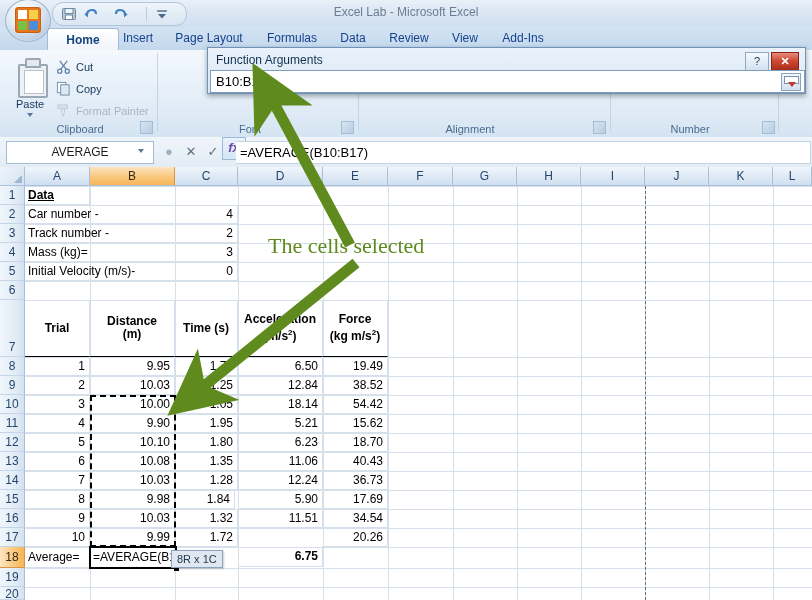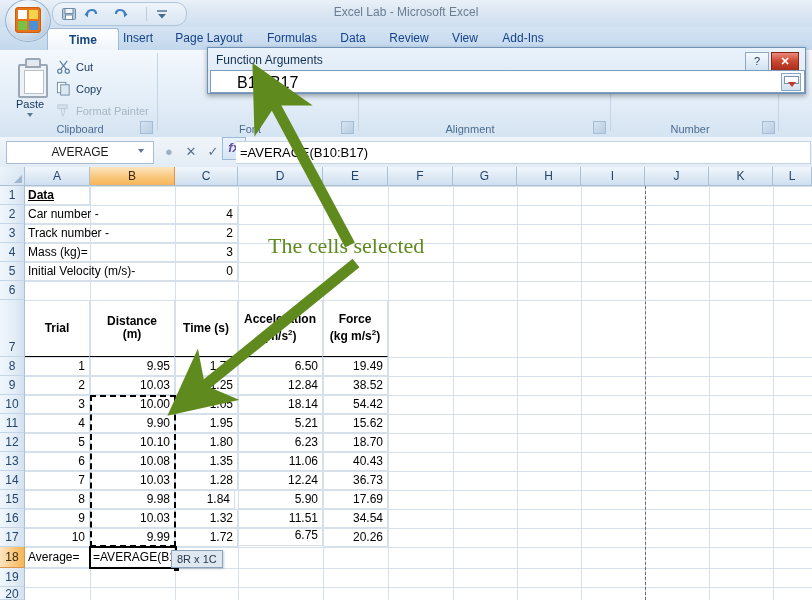--- a/index.html
+++ b/index.html
@@ -202,21 +202,21 @@
     position:absolute;right:6px;top:4px;width:26px;height:17px;
     background:linear-gradient(180deg,#e8auto,#b03a2a);
     background:linear-gradient(180deg,#e98b7d 0%,#cf4a33 45%,#a62d1b 100%);
     border:1px solid #8a2415;color:#fff;font-size:11px;font-weight:bold;
     text-align:center;line-height:16px;
   }
   .dlg-field{
     position:absolute;left:2px;top:22px;width:593px;height:21px;
     background:#fff;border:1px solid #7e9cbb;
   }
-  .dlg-field .v{position:absolute;left:5px;top:3px;font-size:16px;color:#000;margin-left:21px;}
+  .dlg-field .v{position:absolute;left:5px;top:3px;font-size:13px;color:#000;}
   .dlg-collapse{
     position:absolute;right:3px;top:2px;width:18px;height:16px;
     background:linear-gradient(180deg,#f2f8fd,#d2e1ef);border:1px solid #8ba6c0;
   }
   .dc-grid{position:absolute;left:2px;top:2px;width:13px;height:6px;background:#fff;border:1px solid #7b93ab;}
   .dc-arrow{
     position:absolute;left:6px;top:8px;width:0;height:0;
     border-left:4px solid transparent;border-right:4px solid transparent;border-top:5px solid #c0392b;
   }
 
@@ -270,21 +270,21 @@
     <div class="qa-sep" style="left:93px;"></div>
     <div class="qa-ico" style="left:101px;">
       <svg width="16" height="16" viewBox="0 0 16 16">
           <line x1="3" y1="5" x2="13" y2="5" stroke="#4a6a8a" stroke-width="1.4"></line>
           <path d="M4 8 L12 8 L8 12.5 Z" fill="#4a6a8a"></path>
         </svg>
     </div>
   </div>
 
   <div class="tabstrip">
-    <div class="tab active" style="left:47px;width:52px;">Time</div>
+    <div class="tab active" style="left:47px;width:52px;">Home</div>
     <div class="tab" style="left:105px;width:48px;">Insert</div>
     <div class="tab" style="left:158px;width:84px;">Page Layout</div>
     <div class="tab" style="left:248px;width:70px;">Formulas</div>
     <div class="tab" style="left:322px;width:44px;">Data</div>
     <div class="tab" style="left:372px;width:56px;">Review</div>
     <div class="tab" style="left:434px;width:44px;">View</div>
     <div class="tab" style="left:484px;width:60px;">Add-Ins</div>
   </div>
 
   <div class="ribbon">
@@ -722,21 +722,21 @@
         </div>
         <div class="cell num" style="left:25px;top:361px;width:65px;height:19px;">
           <span class="t">10</span>
         </div>
         <div class="cell num" style="left:90px;top:361px;width:85px;height:19px;">
           <span class="t">9.99</span>
         </div>
         <div class="cell num" style="left:175px;top:361px;width:63px;height:19px;">
           <span class="t">1.72</span>
         </div>
-        <div class="cell num" style="left:238px;top:358px;width:85px;height:21px;">
+        <div class="cell num" style="left:238px;top:379px;width:85px;height:21px;font-weight:bold;">
           <span class="t">6.75</span>
         </div>
         <div class="cell num" style="left:323px;top:361px;width:65px;height:19px;">
           <span class="t">20.26</span>
         </div>
       </div>
 
     <div class="cell" style="left:25px;top:380px;width:65px;height:21px;">
       <span class="t">Average=</span>
     </div>

